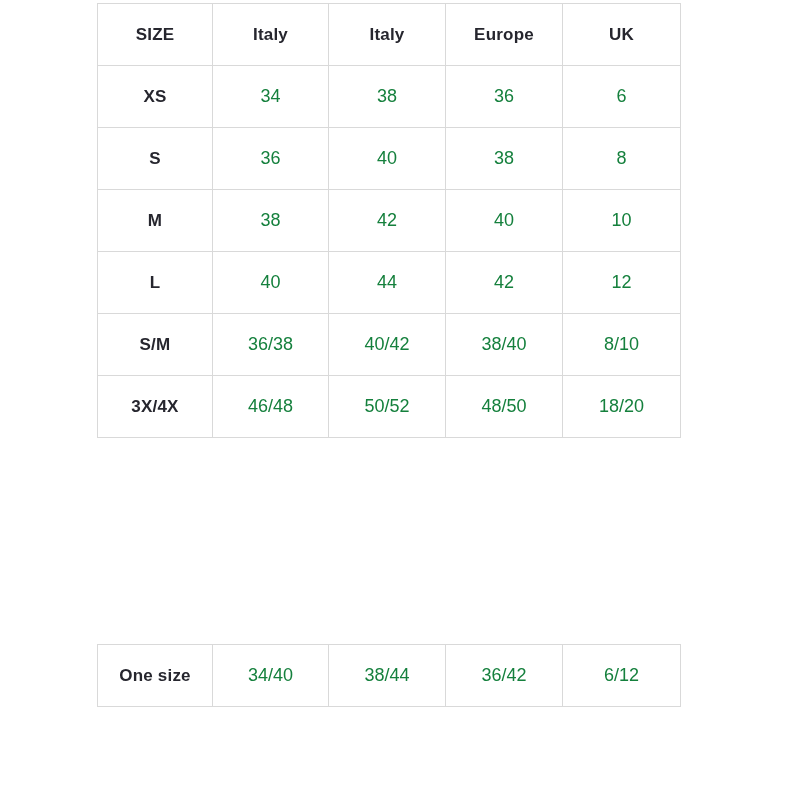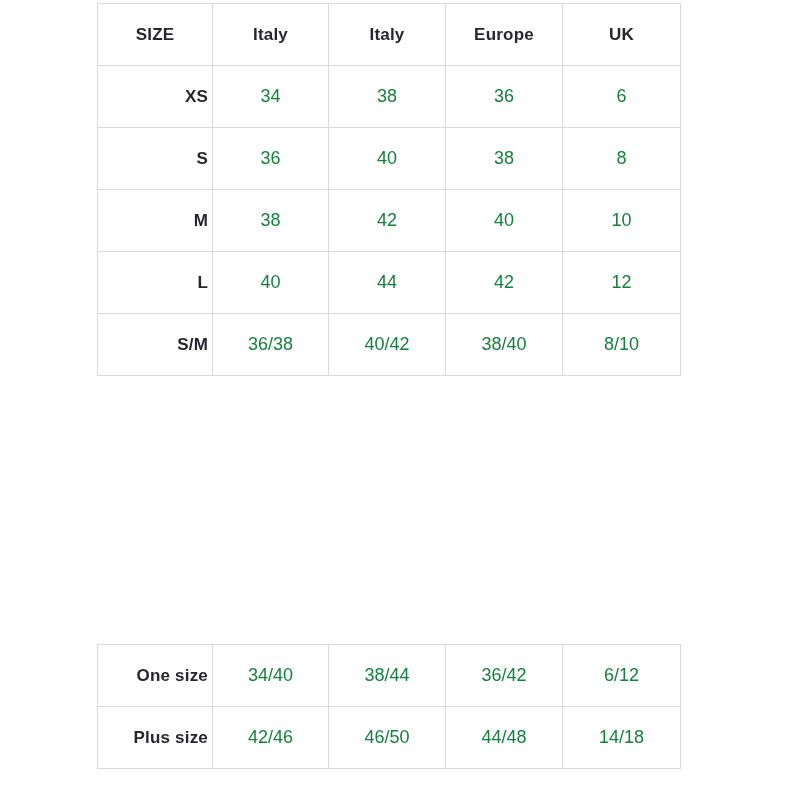--- a/index.html
+++ b/index.html
@@ -41,21 +41,20 @@
     font-size: 17px;
     font-weight: bold;
     color: #26262e;
     letter-spacing: 0.2px;
   }
   .tbl th.row-label {
     font-size: 17px;
     font-weight: bold;
     color: #26262e;
     letter-spacing: 0.2px;
-    text-align: right;
   }
   .tbl td.value-cell {
     font-size: 18px;
     font-weight: 400;
     color: #15803d;
   }
 </style>
 </head>
 <body>
 
@@ -107,42 +106,42 @@
         <td class="value-cell">42</td>
         <td class="value-cell">12</td>
       </tr>
       <tr>
         <th class="row-label">S/M</th>
         <td class="value-cell">36/38</td>
         <td class="value-cell">40/42</td>
         <td class="value-cell">38/40</td>
         <td class="value-cell">8/10</td>
       </tr>
+      <tr>
+        <th class="row-label">3X/4X</th>
+        <td class="value-cell">46/48</td>
+        <td class="value-cell">50/52</td>
+        <td class="value-cell">48/50</td>
+        <td class="value-cell">18/20</td>
+      </tr>
     </tbody>
   </table>
 
   <table class="tbl tbl-extra">
     <colgroup>
       <col style="width:115px">
         <col style="width:116px">
         <col style="width:117px">
         <col style="width:117px">
         <col style="width:118px">
     </colgroup>
     <tbody>
       <tr>
         <th class="row-label">One size</th>
         <td class="value-cell">34/40</td>
         <td class="value-cell">38/44</td>
         <td class="value-cell">36/42</td>
         <td class="value-cell">6/12</td>
       </tr>
-      <tr>
-        <th class="row-label">Plus size</th>
-        <td class="value-cell">42/46</td>
-        <td class="value-cell">46/50</td>
-        <td class="value-cell">44/48</td>
-        <td class="value-cell">14/18</td>
-      </tr>
     </tbody>
   </table>
 
 </div>
 
 </body></html>

